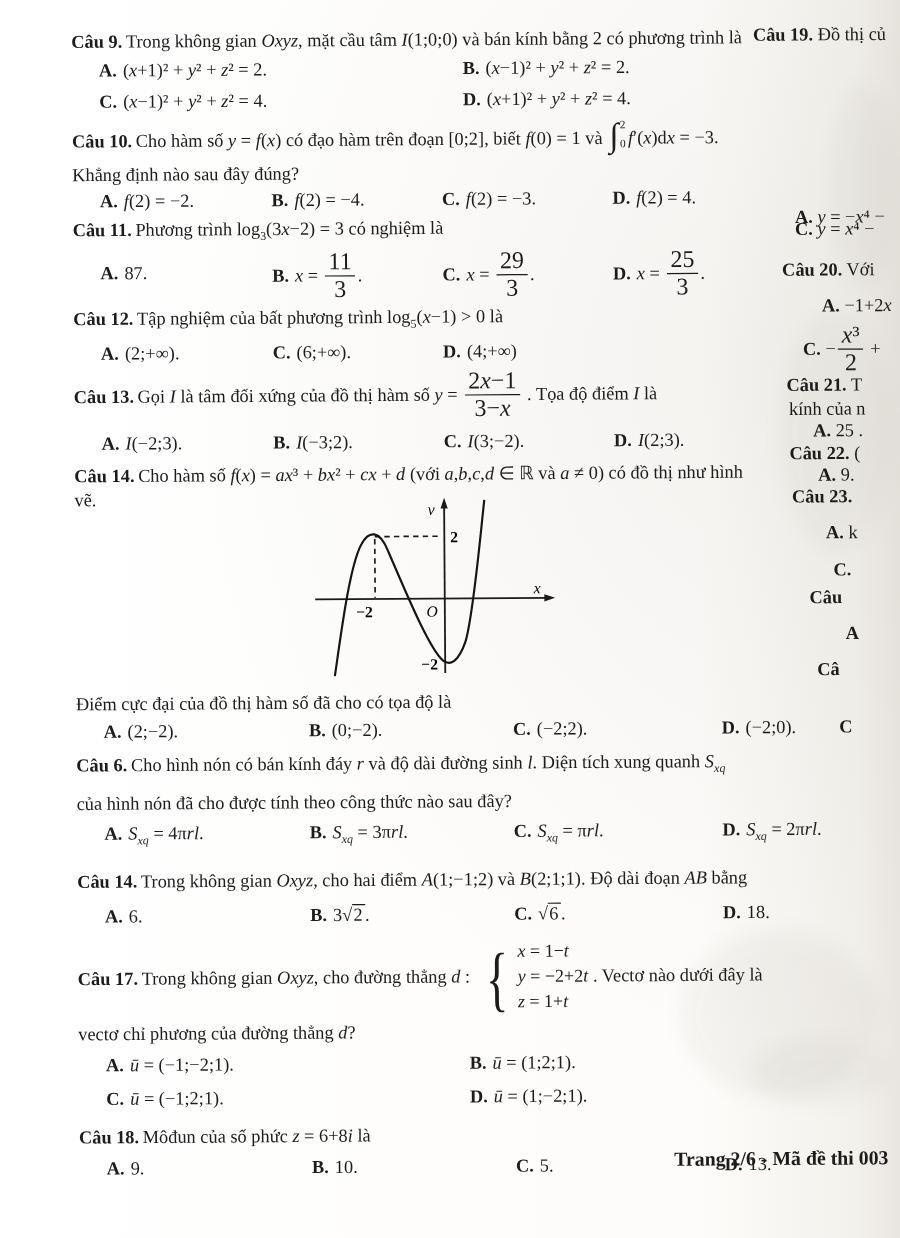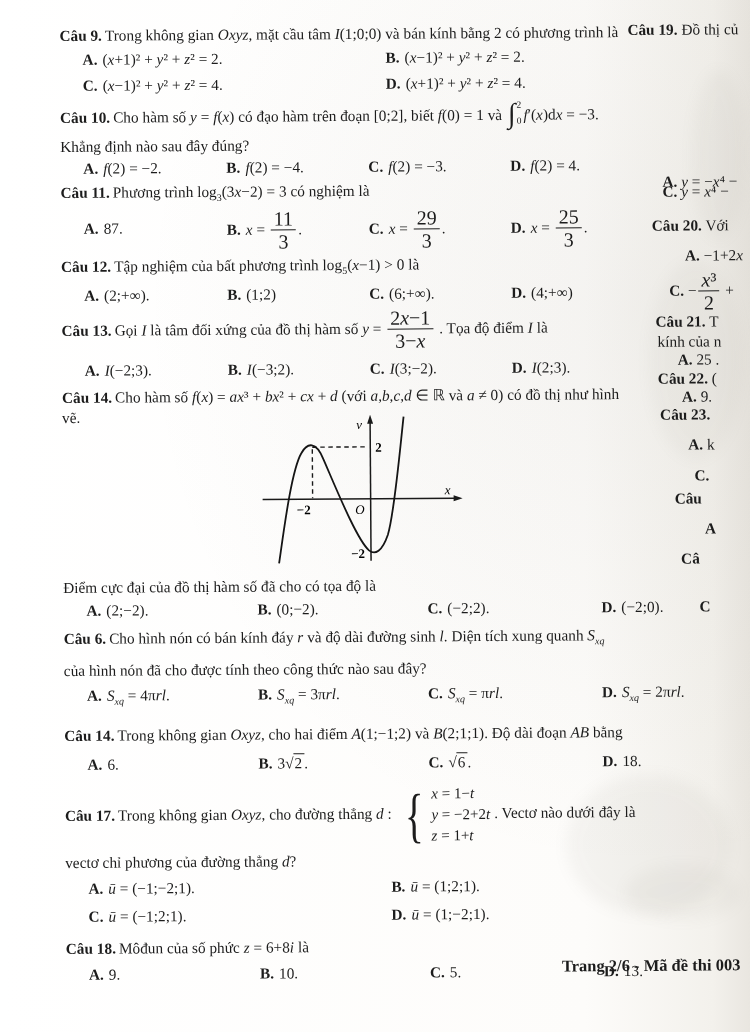--- a/index.html
+++ b/index.html
@@ -96,21 +96,20 @@
                 <span>25</span>
                 <span>3</span>
               </span>.</span></span>
       </div>
     </div>
 
     <div class="q" style="margin-top:2px;">
       <p class="qt"><b class="ql">Câu 12.</b><span>Tập nghiệm của bất phương trình log<sub>5</sub>(<i>x</i>−1) &gt; 0 là</span></p>
       <div class="opts g4a" style="line-height:23px;">
         <span class="opt"><b>A.</b><span>(2;+∞).</span></span>
-        <span class="opt"><b>B.</b><span>(1;2)</span></span>
         <span class="opt"><b>C.</b><span>(6;+∞).</span></span>
         <span class="opt"><b>D.</b><span>(4;+∞)</span></span>
       </div>
     </div>
 
     <div class="q" style="margin-top:3px;">
       <p class="qt"><b class="ql">Câu 13.</b><span>Gọi <i>I</i> là tâm đối xứng của đồ thị hàm số <i>y</i> = <span class="frac">
               <span>2<i>x</i>−1</span>
               <span>3−<i>x</i></span>
             </span> . Tọa độ điểm <i>I</i> là</span></p>

